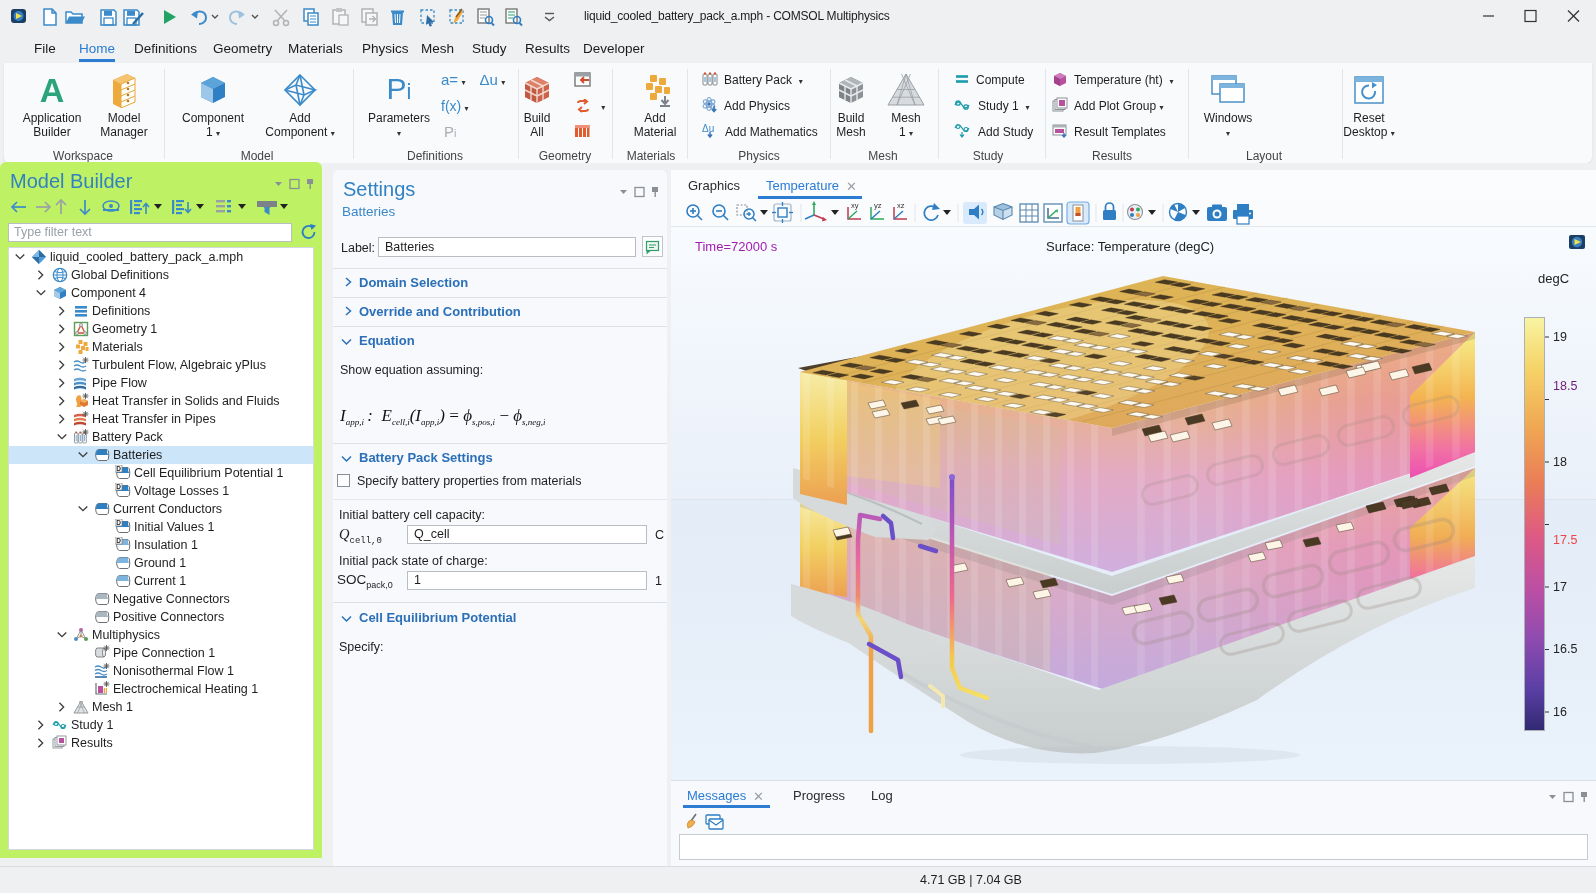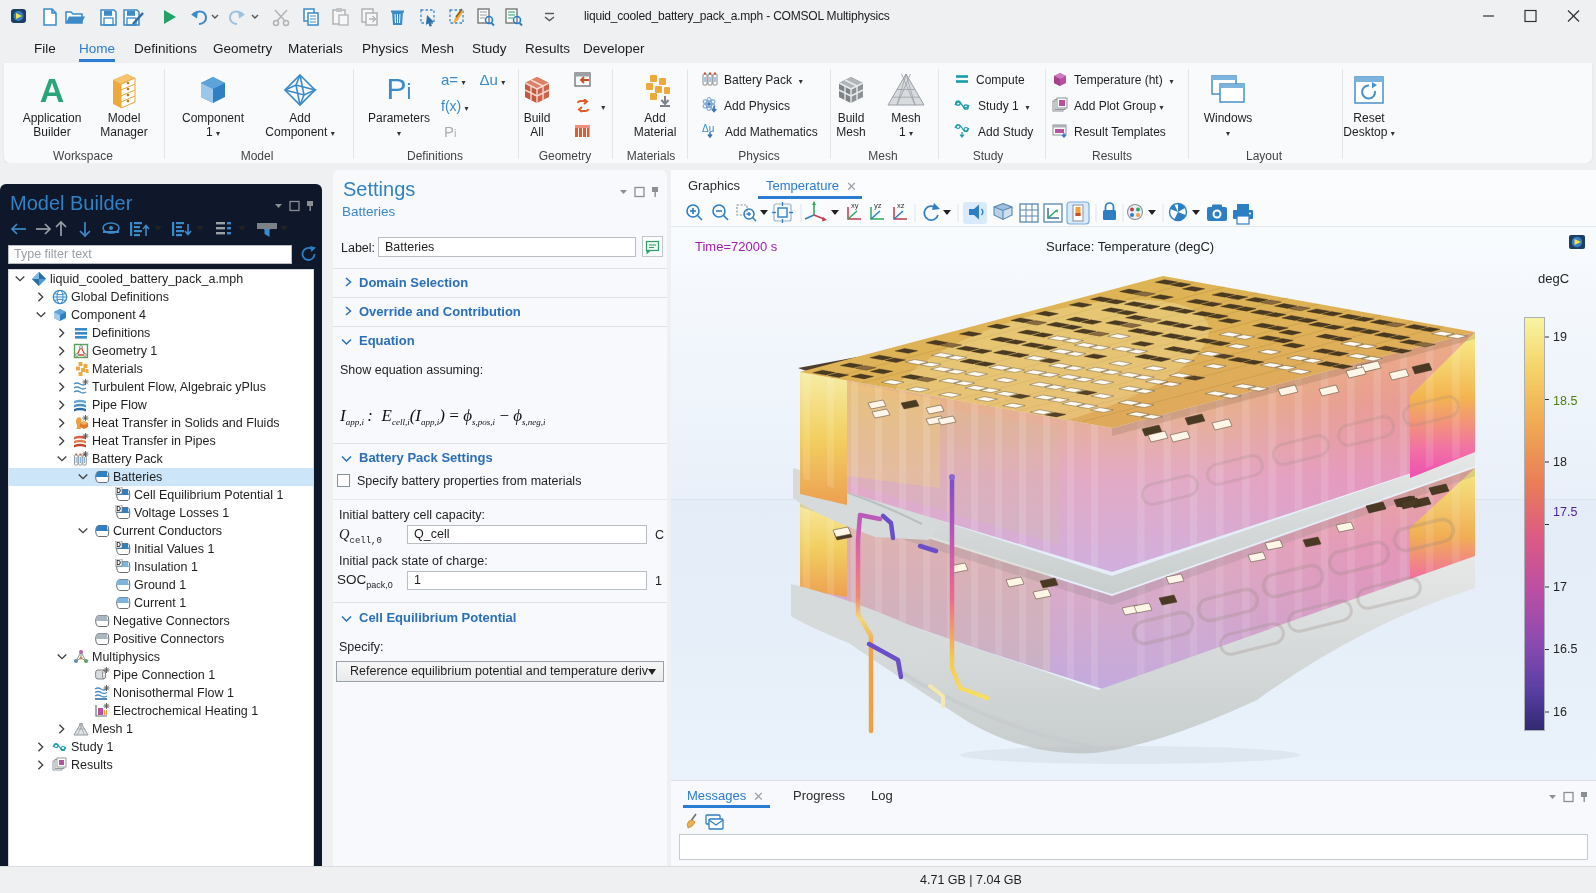--- a/index.html
+++ b/index.html
@@ -15,21 +15,21 @@
 .gdiv { position:absolute; top:6px; width:1px; height:90px; background:#e2e5e9; }
 .glabel { position:absolute; top:86px; font-size:12px; color:#444; width:120px; margin-left:-60px; text-align:center; }
 .bigbtn { position:absolute; top:6px; width:90px; text-align:center; }
 .bigbtn .ic { height:42px; display:flex; align-items:center; justify-content:center; }
 .bigbtn .tx { font-size:12px; line-height:14px; color:#1e1e1e; }
 .smallrow { position:absolute; height:18px; font-size:12px; line-height:18px; color:#1e1e1e; white-space:nowrap; }
 .smallrow svg, .smallrow .si { vertical-align:-3px; margin-right:6px; }
 .chev { color:#333; font-size:8px; }
 #band { position:absolute; left:0; top:163px; width:1596px; height:7px; background:#eef0f1; }
 
-#mbpanel { position:absolute; left:0px; top:184px; width:322px; height:696px; background:#0f172a; border-radius:6px 6px 0 0; }
+#mbpanel { position:absolute; left:0px; top:162px; width:322px; height:696px; background:#bef264; border-radius:6px 6px 0 0; }
 #setpanel { position:absolute; left:333px; top:170px; width:334px; height:696px; background:#f7f9fc; border-radius:6px 6px 0 0; }
 #grpanel { position:absolute; left:671px; top:170px; width:925px; height:696px; background:#f7f9fc; border-radius:6px 6px 0 0; }
 .phead { font-size:20px; color:#3282c3; position:absolute; left:10px; top:8px; }
 .wicons { position:absolute; right:6px; top:12px; color:#8a8f94; }
 
 #filter { position:absolute; left:8px; top:61px; width:284px; height:19px; background:#fff; border:1px solid #b9bec5; color:#9aa0a6; font-size:12.5px; line-height:17px; padding-left:5px; }
 #treebox { position:absolute; left:8px; top:85px; width:306px; height:603px; background:#fff; border:1px solid #d5d9de; overflow:hidden; }
 .trow { position:absolute; left:0; width:100%; height:18px; line-height:18px; font-size:12.5px; white-space:nowrap; }
 .trow.sel { background:#cce5f8; }
 .tarrow { position:absolute; top:3px; width:12px; height:12px; color:#3c3c3c; }
@@ -980,21 +980,20 @@
   <div class="slabel" style="left:6px;top:384px">Initial pack state of charge:</div>
   <div class="slabel" style="left:4px;top:402px;font-size:13.5px">SOC<sub>pack,0</sub></div>
   <div class="sinput" style="left:74px;top:401px;width:240px;height:19px">1</div>
   <div class="slabel" style="left:322px;top:404px">1</div>
   <div class="sep" style="top:432px"></div>
   <svg class="schev" style="left:8px;top:444px" width="11" height="10" viewBox="0 0 11 10">
       <path d="M1 2.5 L5.5 7 L10 2.5" fill="none" stroke="#2a6fb8" stroke-width="1.5"></path>
     </svg>
   <div class="sechead" style="left:26px;top:440px">Cell Equilibrium Potential</div>
   <div class="slabel" style="left:6px;top:470px">Specify:</div>
-  <div class="sdrop" style="left:3px;top:491px;width:328px;height:21px;line-height:19px">Reference equilibrium potential and temperature deriv<span class="darr" style="top:7px"></span></div>
 </div>
 <div id="grpanel">
   <div id="gtabs">
     <span class="gtab" style="left:17px">Graphics</span>
     <span class="gtab act" style="left:95px">Temperature</span>
     <span style="position:absolute;left:175px;top:9px;color:#9aa0a6;font-size:13px">✕</span>
     <div style="position:absolute;left:87px;top:26px;width:104px;height:3px;background:#2b7cd3"></div>
   </div>
   <div id="gtools">
     <svg width="925" height="28" viewBox="0 0 925 28">
@@ -1151,23 +1150,23 @@
           <line x1="0" y1="22" x2="4" y2="22"></line>
           <line x1="0" y1="84.5" x2="4" y2="84.5"></line>
           <line x1="0" y1="147" x2="4" y2="147"></line>
           <line x1="0" y1="209.5" x2="4" y2="209.5"></line>
           <line x1="0" y1="272" x2="4" y2="272"></line>
           <line x1="0" y1="334.5" x2="4" y2="334.5"></line>
           <line x1="0" y1="397" x2="4" y2="397"></line>
         </g>
     </svg>
     <div style="position:absolute;left:882px;top:103px;font-size:12.5px;color:#222">19</div>
-    <div style="position:absolute;left:882px;top:167px;font-size:12.5px;color:#4d7c0f">18.5</div>
+    <div style="position:absolute;left:882px;top:152px;font-size:12.5px;color:#701a75">18.5</div>
     <div style="position:absolute;left:882px;top:228px;font-size:12.5px;color:#222">18</div>
-    <div style="position:absolute;left:882px;top:278px;font-size:12.5px;color:#4c1d95">17.5</div>
+    <div style="position:absolute;left:882px;top:306px;font-size:12.5px;color:#ef4444">17.5</div>
     <div style="position:absolute;left:882px;top:353px;font-size:12.5px;color:#222">17</div>
     <div style="position:absolute;left:882px;top:415px;font-size:12.5px;color:#222">16.5</div>
     <div style="position:absolute;left:882px;top:478px;font-size:12.5px;color:#222">16</div>
     <svg id="model" width="925" height="553" viewBox="0 0 925 553" style="position:absolute;left:0px;top:0px">
         <defs>
 <linearGradient id="gTop" x1="0.1" y1="0" x2="0.75" y2="1">
             <stop offset="0" stop-color="#dcb654"></stop>
             <stop offset="0.55" stop-color="#dfb158"></stop>
             <stop offset="1" stop-color="#dfa55e"></stop>
           </linearGradient>

